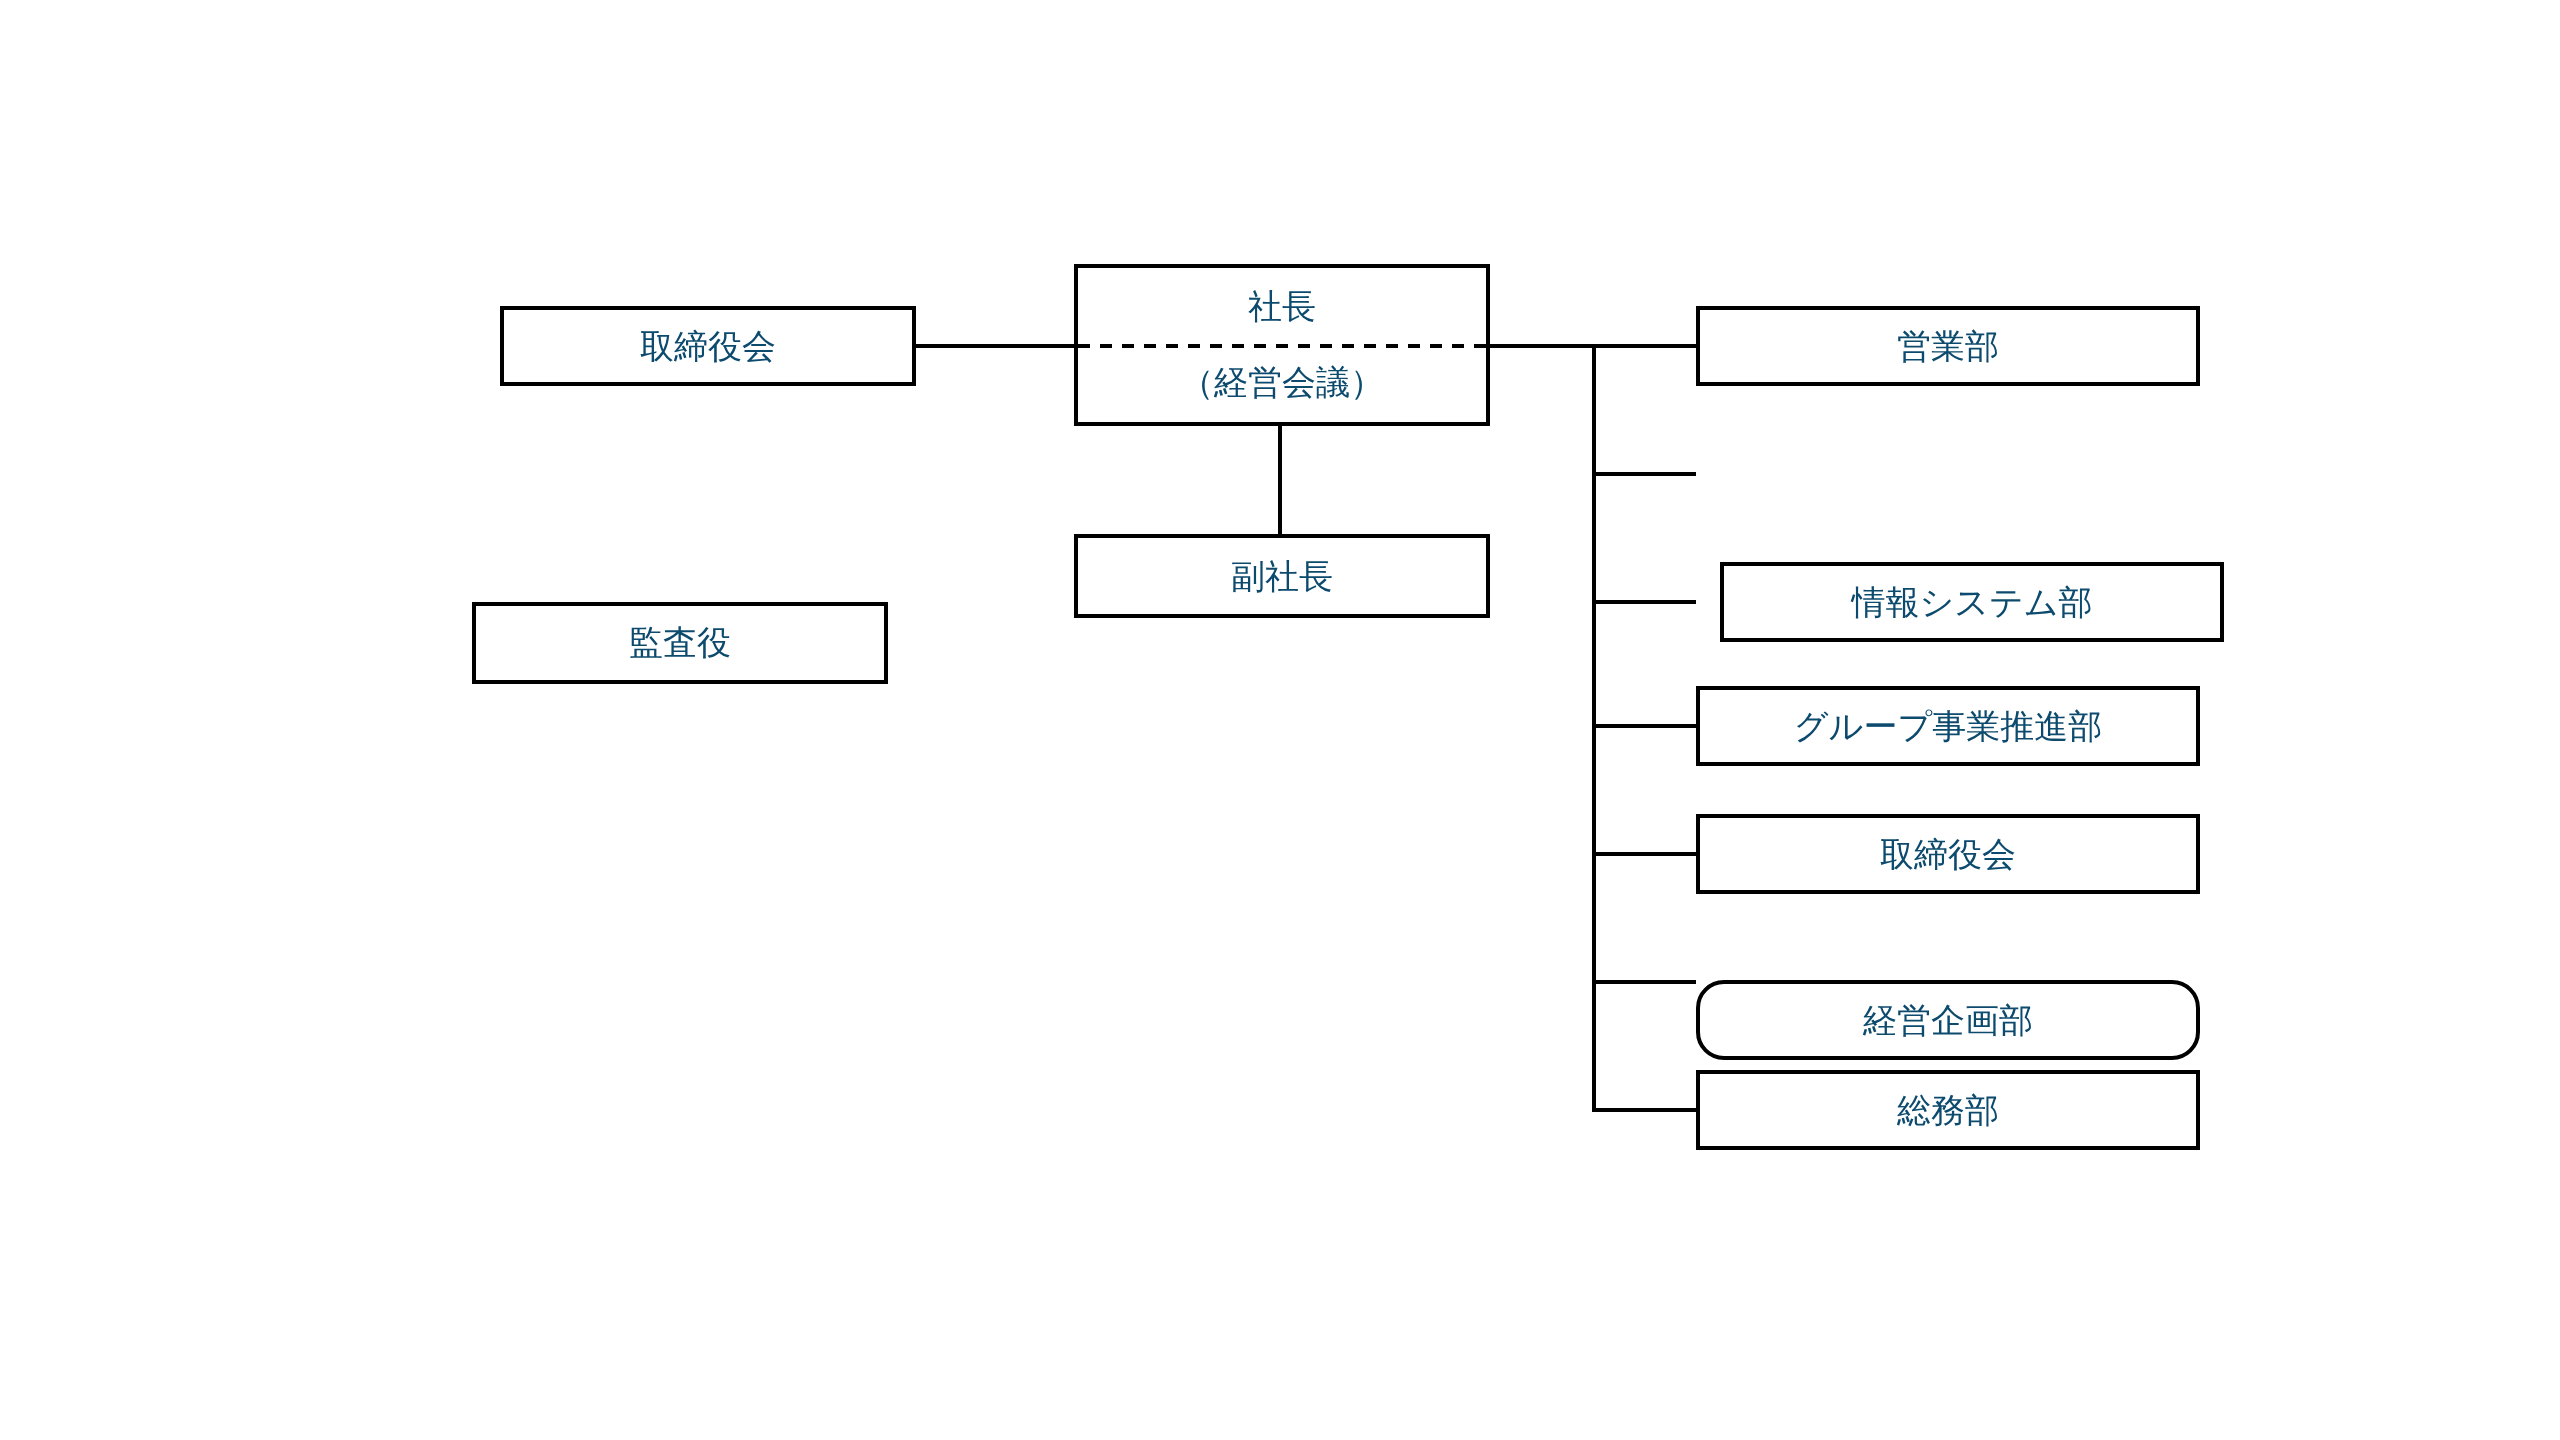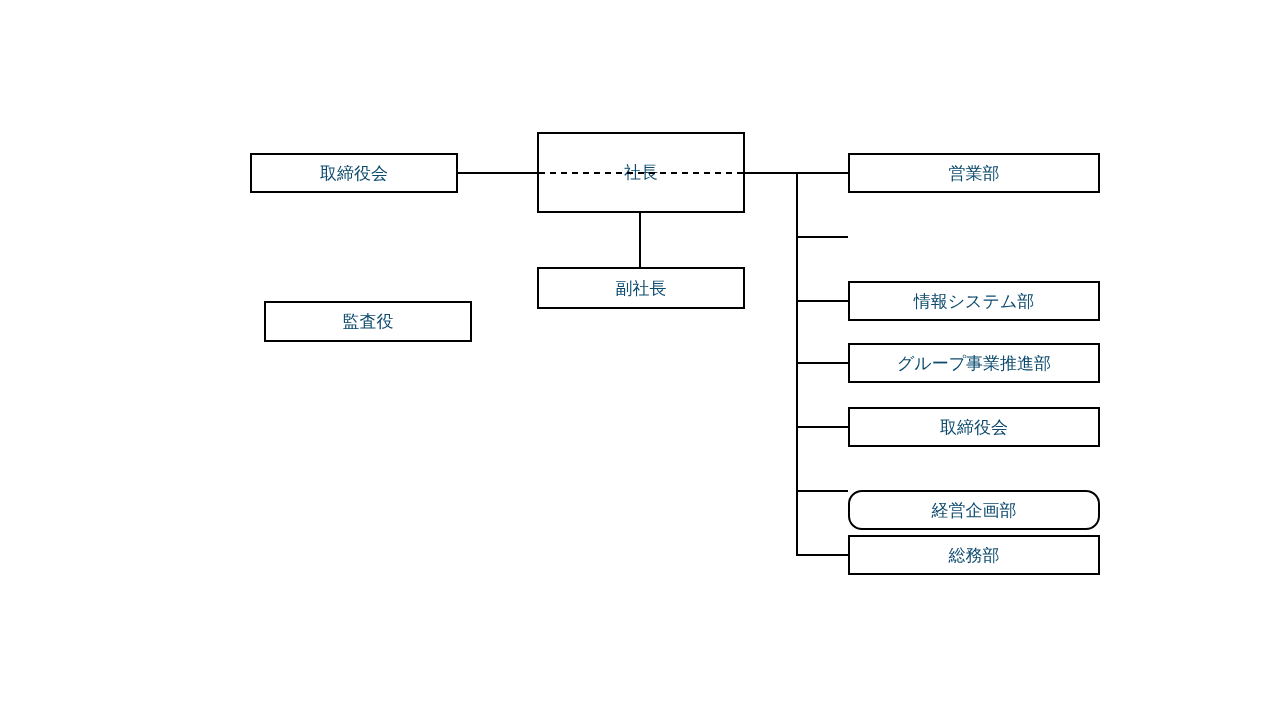--- a/index.html
+++ b/index.html
@@ -27,21 +27,21 @@
     font-size: 17px;
     line-height: 1;
     white-space: nowrap;
   }
   .hline, .vline {
     position: absolute;
     background: #000000;
   }
   
   .box-board   { left: 250px; top: 153px; width: 208px; height: 40px; }
-  .box-auditor { left: 264px; top: 301px; width: 208px; height: 41px; }
+  .box-auditor { left: 236px; top: 301px; width: 208px; height: 41px; }
   
   .box-president {
     left: 537px; top: 132px; width: 208px; height: 81px;
     flex-direction: column;
     align-items: stretch;
     justify-content: flex-start;
     padding: 0;
   }
   .box-president .half {
     flex: 1 1 50%;
@@ -56,21 +56,21 @@
     top: 50%;
     margin-top: -1px;
     height: 2px;
     background: repeating-linear-gradient(to right, #000000 0px, #000000 6px, transparent 6px, transparent 11px);
   }
   .box-vice { left: 537px; top: 267px; width: 208px; height: 42px; }
   
   .dept { left: 848px; width: 252px; height: 40px; }
   .dept-0 { top: 153px; }
   .dept-1 { top: 217px; }
-  .dept-2 { top: 281px; }
+  .dept-2 { top: 281px; margin-left: 12px; }
   .dept-3 { top: 343px; }
   .dept-4 { top: 407px; }
   .dept-5 { top: 490px; border-radius: 14px; }
   .dept-6 { top: 535px; }
   
   .line-board-president { left: 458px; top: 172px; width: 79px;  height: 2px; }
   .line-president-right { left: 745px; top: 172px; width: 103px; height: 2px; }
   .line-trunk           { left: 796px; top: 172px; width: 2px;   height: 384px; }
   .line-president-vice  { left: 639px; top: 213px; width: 2px;   height: 54px; }
   .branch { left: 796px; width: 52px; height: 2px; }
@@ -101,20 +101,23 @@
     <span>取締役会</span>
   </div>
   <div class="box box-auditor">
     <span>監査役</span>
   </div>
 
   <div class="box box-president">
     <div class="half">
       <span>社長</span>
     </div>
+    <div class="half">
+      <span>（経営会議）</span>
+    </div>
     <div class="president-divider"></div>
   </div>
   <div class="box box-vice">
     <span>副社長</span>
   </div>
 
   <div class="box dept dept-0">
     <span>営業部</span>
   </div>
   <div class="box dept dept-2">

